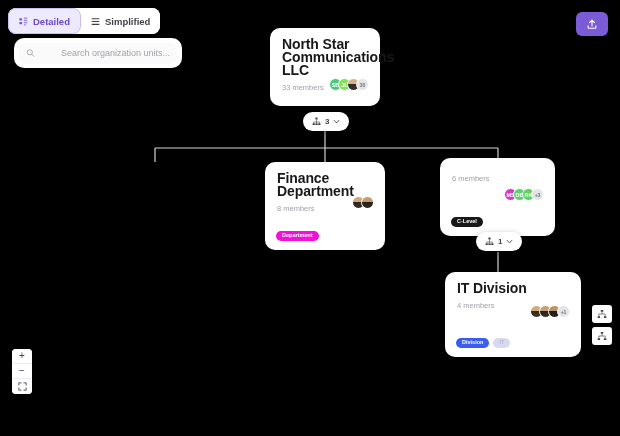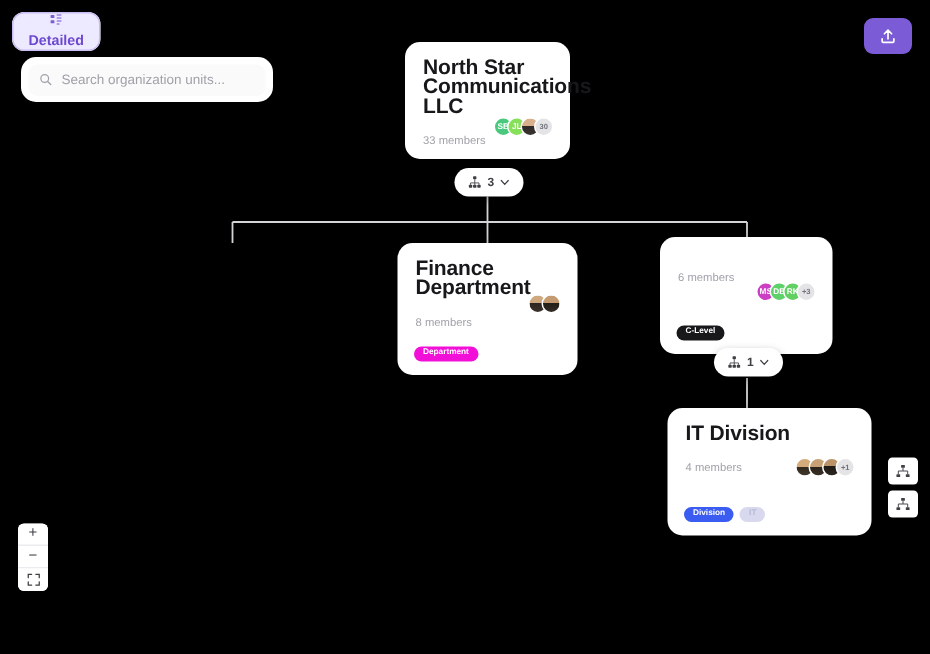--- a/index.html
+++ b/index.html
@@ -47,21 +47,20 @@
     background: #ffffff;
     border: none;
     cursor: pointer;
     white-space: nowrap;
   }
   .toggle-btn.active {
     background: #ede9fe;
     color: #6d49cf;
     border: 1px solid #c9bcf2;
     border-radius: 8px;
-    flex-direction: column;
   }
 
   
   #search-wrap {
     position: absolute; left: 14px; top: 38px;
     width: 168px; height: 30px;
     background: #ffffff;
     border-radius: 10px;
     box-shadow: 0 1px 3px rgba(0,0,0,.25);
     display: flex; align-items: center;
@@ -73,20 +72,21 @@
     width: 100%; height: 21px;
     background: #fafafa;
     border-radius: 6px;
     padding: 0 7px;
   }
   #search-input {
     border: none; outline: none; background: transparent;
     font-family: "Liberation Sans", sans-serif;
     font-size: 9px; color: #3f3f46;
     width: 100%;
+    text-align: right;
   }
   #search-input::placeholder { color: #a1a1aa; }
 
   
   #export-btn {
     position: absolute; right: 12px; top: 12px;
     width: 32px; height: 24px;
     background: #7c5cd6;
     border-radius: 6px;
     display: flex; align-items: center; justify-content: center;
@@ -104,21 +104,21 @@
     padding: 10px 12px;
     z-index: 20;
   }
   .node-title {
     font-size: 14px; font-weight: bold; color: #18181b;
     line-height: 13px;
     letter-spacing: -0.1px;
   }
   .node-members {
     font-size: 7.5px; color: #a1a1aa;
-    margin-top: 12px;
+    margin-top: 6px;
   }
   .avatar-row {
     position: absolute; right: 11px;
     display: flex; align-items: center;
   }
   .av {
     width: 13px; height: 13px; border-radius: 50%;
     border: 1.4px solid #ffffff;
     margin-left: -4px;
     display: flex; align-items: center; justify-content: center;
@@ -308,20 +308,28 @@
       <svg width="9" height="9" viewBox="0 0 16 16">
         <rect x="0.5" y="2" width="5" height="4" rx="0.8" fill="#7c5cd6"></rect>
         <rect x="0.5" y="9" width="5" height="4" rx="0.8" fill="#7c5cd6"></rect>
         <rect x="8.5" y="1" width="6.5" height="2" rx="0.8" fill="#9b82e0"></rect>
         <rect x="8.5" y="5" width="6.5" height="2" rx="0.8" fill="#9b82e0"></rect>
         <rect x="8.5" y="9" width="6.5" height="2" rx="0.8" fill="#9b82e0"></rect>
         <rect x="8.5" y="13" width="4" height="2" rx="0.8" fill="#9b82e0"></rect>
       </svg>
       <span>Detailed</span>
     </button>
+    <button class="toggle-btn">
+      <svg width="9" height="9" viewBox="0 0 16 16">
+        <rect x="1" y="2" width="14" height="2.2" rx="1" fill="#3f3f46"></rect>
+        <rect x="1" y="6.9" width="14" height="2.2" rx="1" fill="#3f3f46"></rect>
+        <rect x="1" y="11.8" width="14" height="2.2" rx="1" fill="#3f3f46"></rect>
+      </svg>
+      <span>Simplified</span>
+    </button>
   </div>
 
   <div id="search-wrap">
     <div id="search-inner">
       <svg width="10" height="10" viewBox="0 0 16 16">
         <circle cx="6.8" cy="6.8" r="4.6" stroke="#a1a1aa" stroke-width="1.5" fill="none"></circle>
         <path d="M10.3,10.3 L14,14" stroke="#a1a1aa" stroke-width="1.5" stroke-linecap="round"></path>
       </svg>
       <input id="search-input" type="text" placeholder="Search organization units..." style="">
     </div>

